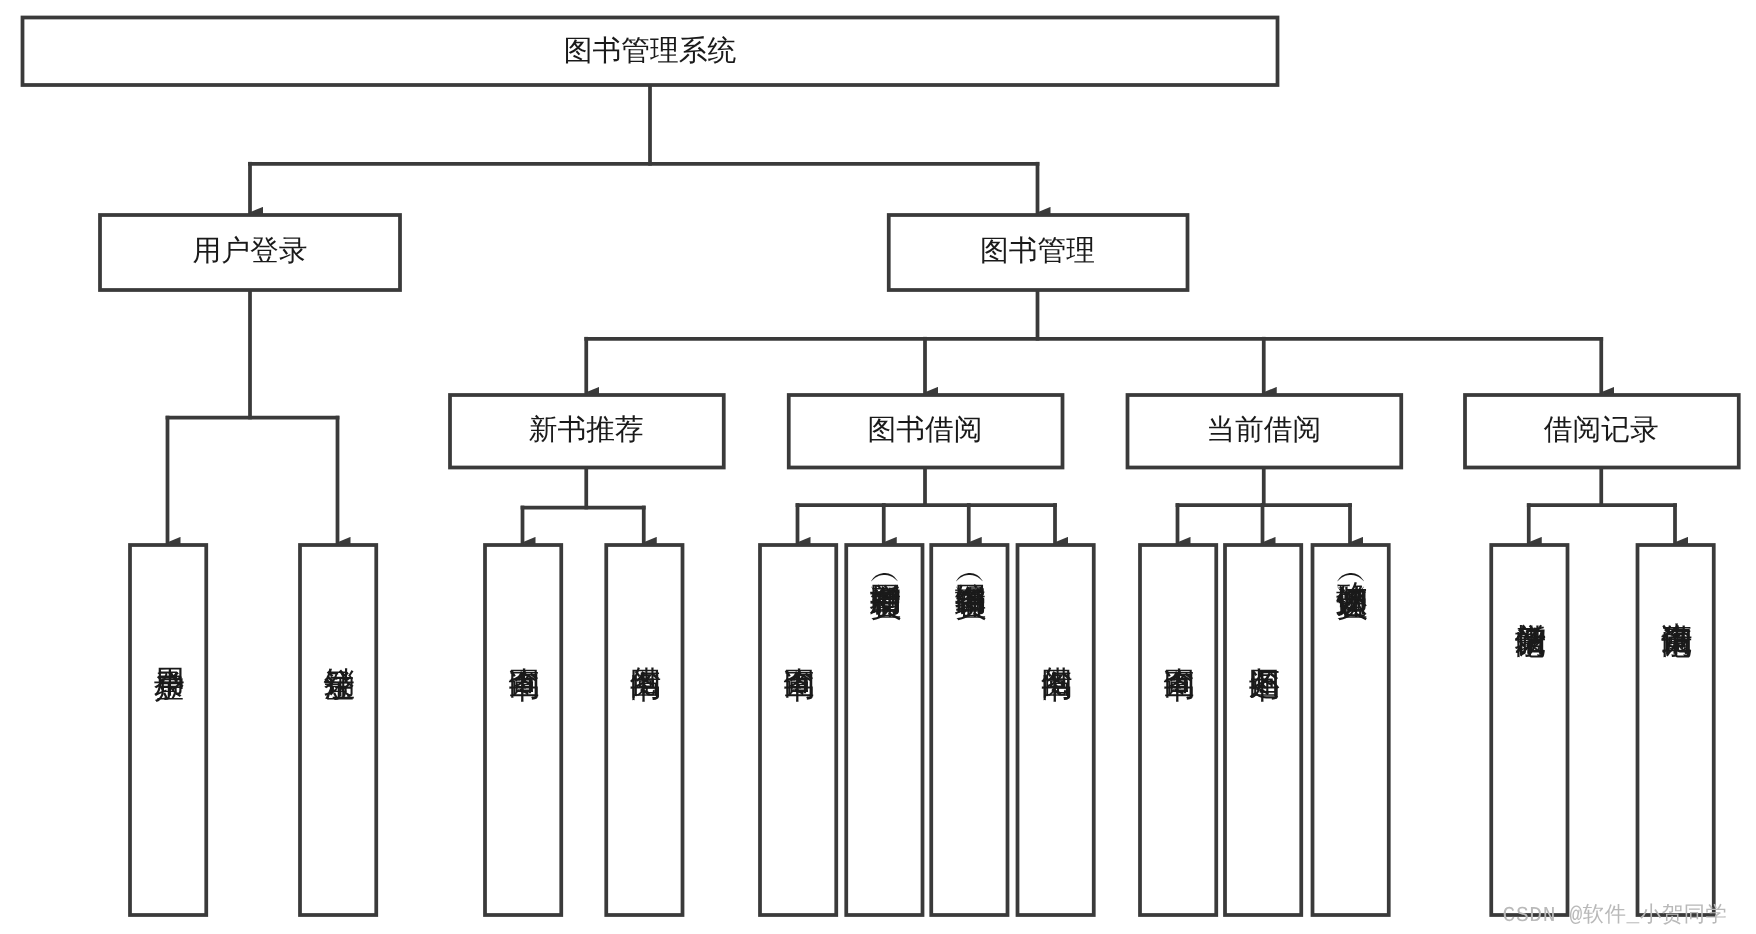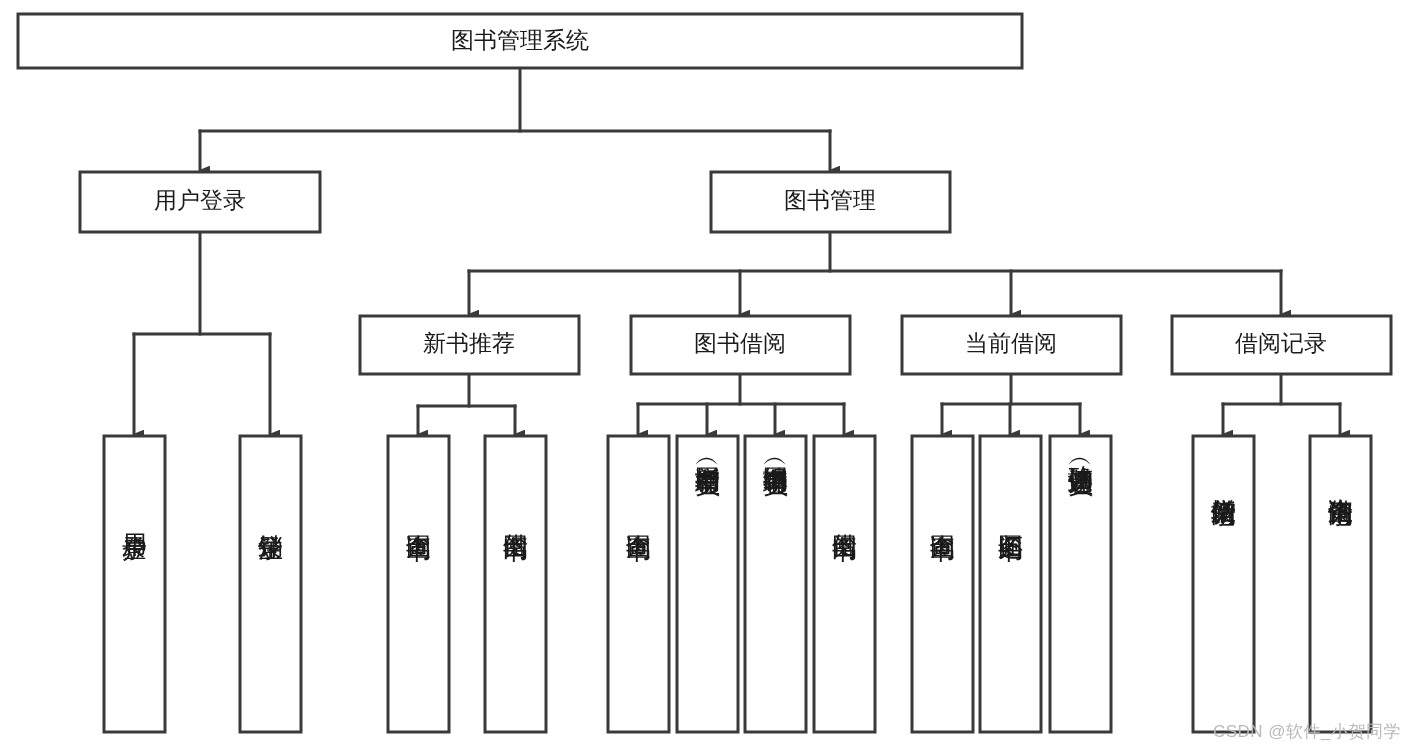--- a/index.html
+++ b/index.html
@@ -57,23 +57,23 @@
     text-orientation: upright;
     font-family: "Liberation Sans", "DejaVu Sans", sans-serif;
     font-size: 25px;
     line-height: 1.08;
     color: #1a1a1a;
     letter-spacing: 1px;
     white-space: nowrap;
   }
   .watermark {
     position: absolute;
-    right: 4px;
+    right: 23px;
     bottom: 4px;
-    font-family: Liberation Sans, sans-serif;
+    font-family: Liberation Mono, monospace;
     font-size: 17px;
     color: #b9b9b9;
     white-space: nowrap;
     letter-spacing: 0.5px;
   }
 </style>
 </head>
 <body>
 
 <div id="diagram-root">

